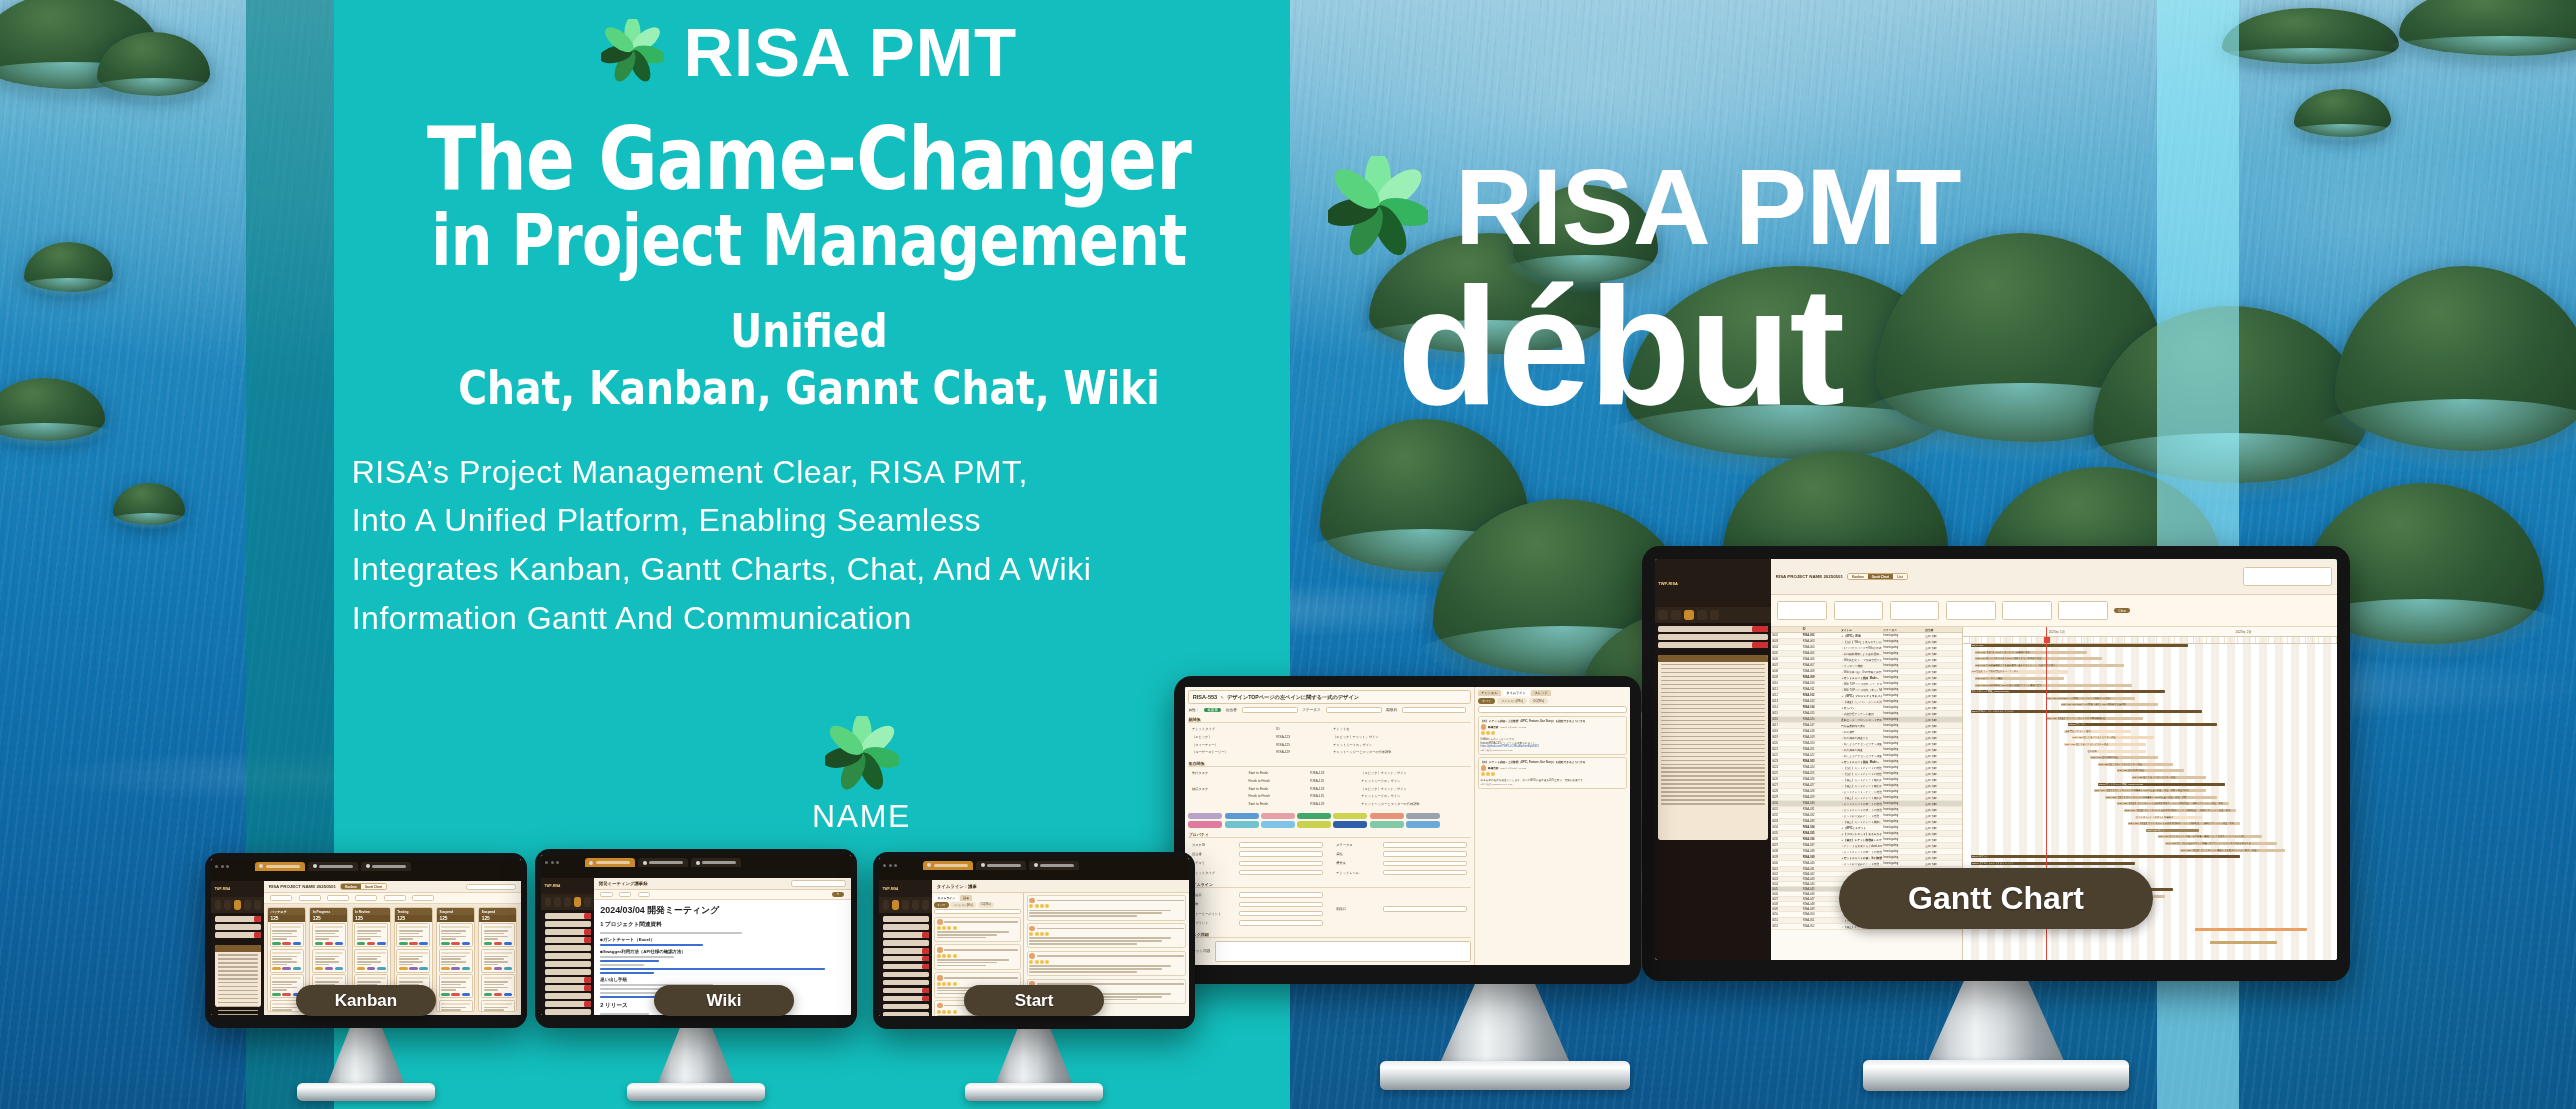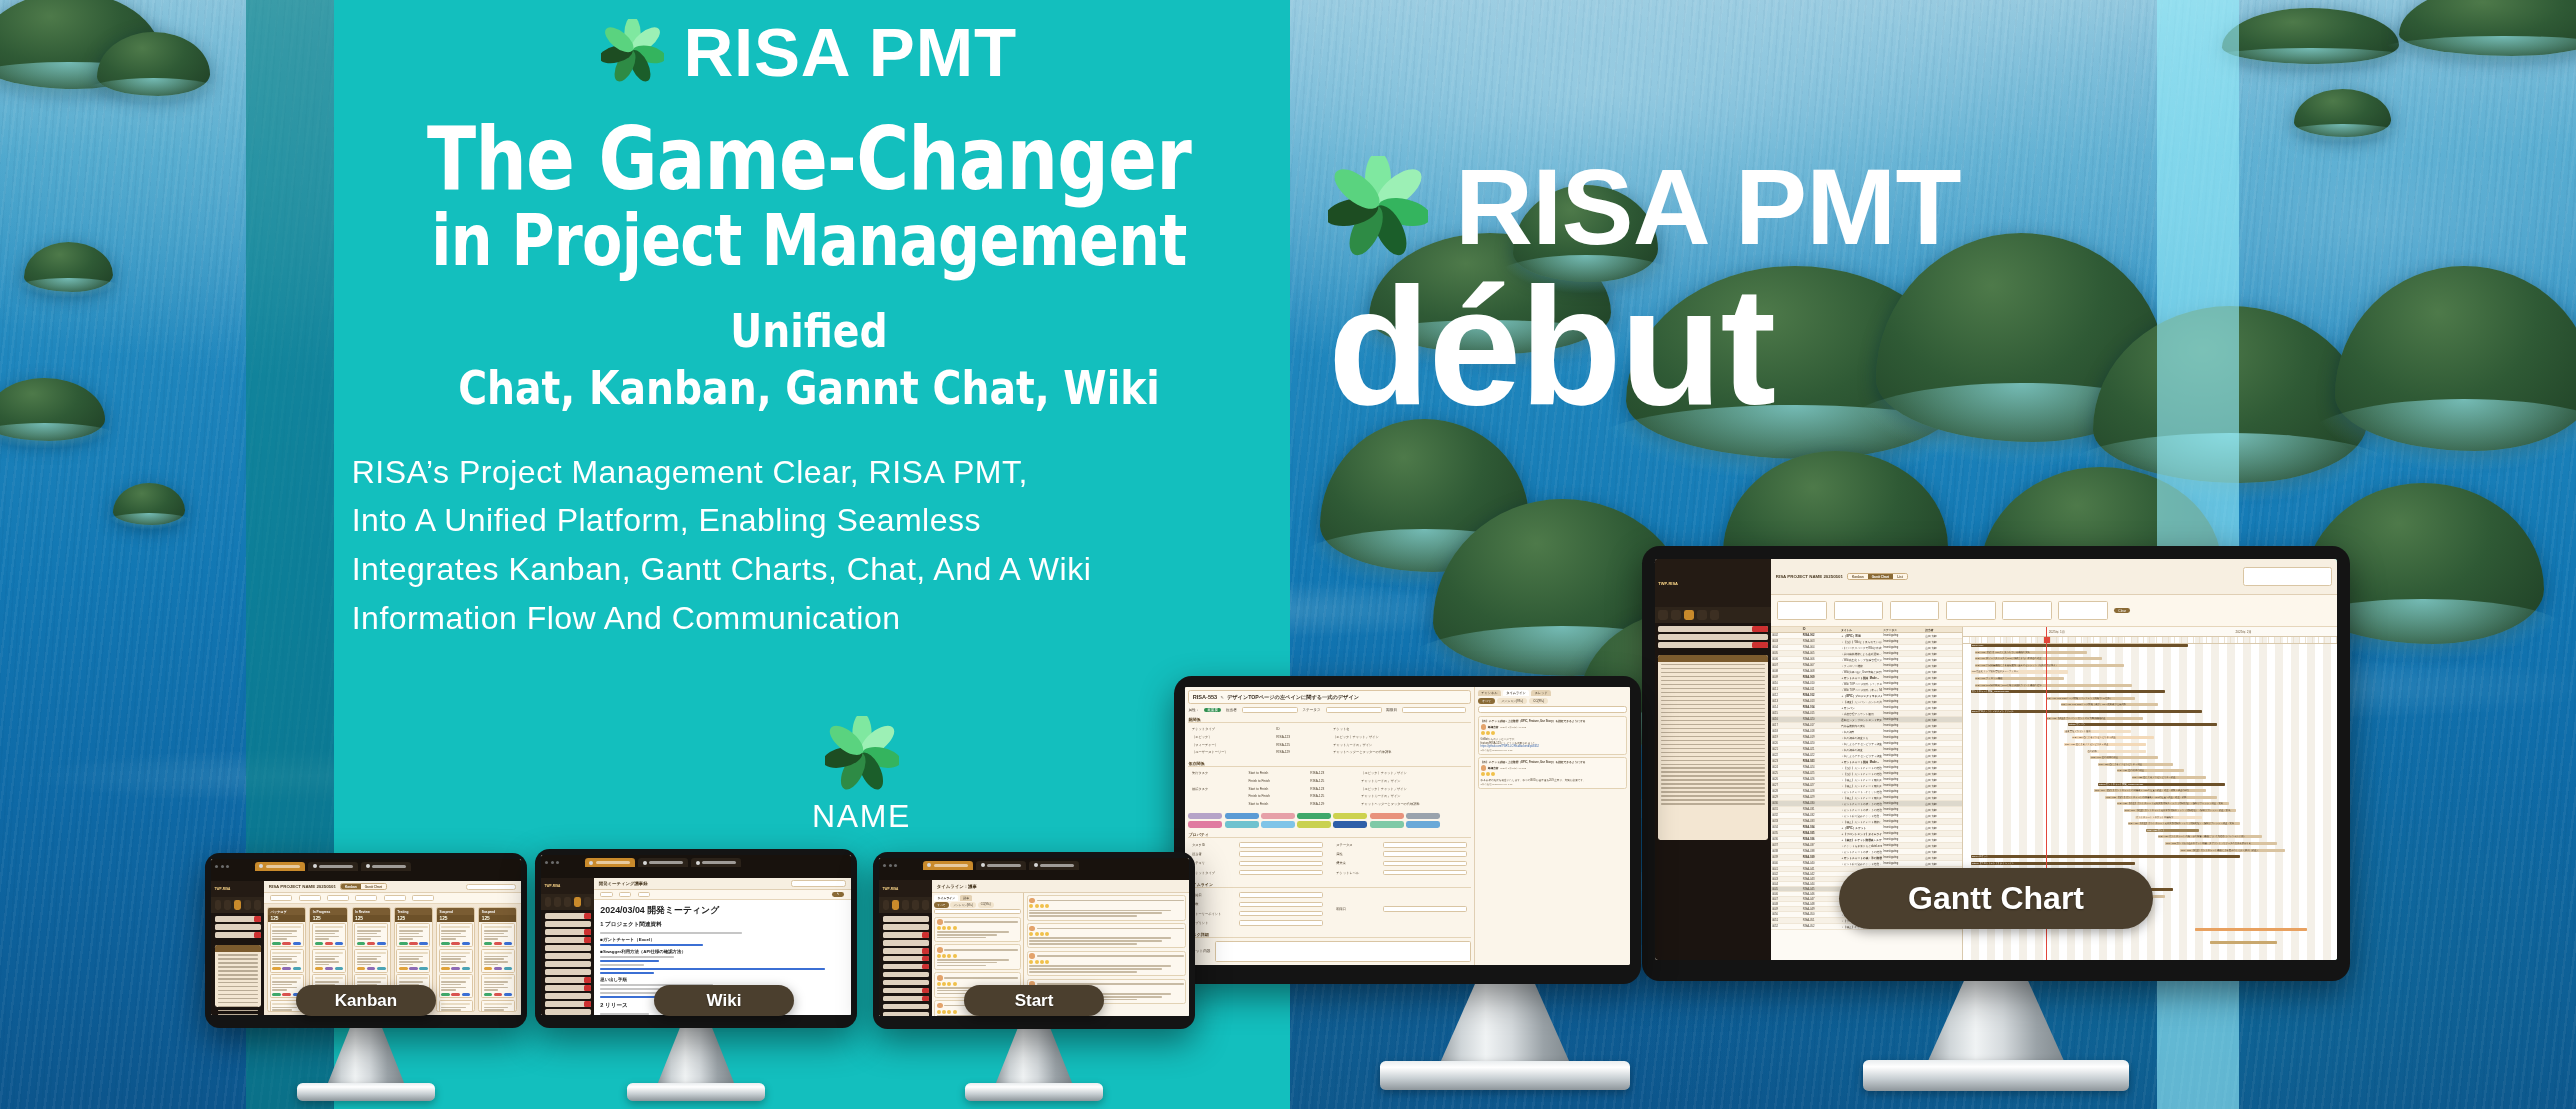--- a/index.html
+++ b/index.html
@@ -69,21 +69,21 @@
 
   
   .risa-mark{ position:absolute; z-index:14; text-align:center; color:#fff; }
   .risa-mark .cap{ font-size:32px; font-weight:400; letter-spacing:1.6px; margin-top:4.8px; }
 
   
   .hero{ position:absolute; z-index:13; color:#fff; }
   .hero-row{ display:flex; align-items:center; gap:27px; }
   .hero-title{ font-size:108px; font-weight:700; line-height:1; letter-spacing:-0.8px; }
   .hero-debut{ font-size:167px; font-weight:700; line-height:.96; letter-spacing:-1.6px;
-    margin-top:4.8px; }
+    margin-top:4.8px; margin-left:69px; }
 
   
   .flower{ display:inline-block; }
 
   
   .device{ position:absolute; z-index:20; }
   .bezel{ position:relative; background:#141414; border-radius:14.5px;
     box-shadow:0 13px 34px rgba(0,0,0,.45); }
   .bezel.big{ border-radius:17.7px; }
   .screen{ position:absolute; overflow:hidden; background:#fff; }
@@ -283,21 +283,21 @@
 
     <div class="sub" style="margin-top:24px;">
       <div>Unified</div>
       <div>Chat, Kanban, Gannt Chat, Wiki</div>
     </div>
 
     <div class="body-copy" style="margin-top:31px;">
       <div>RISA’s Project Management Clear, RISA PMT,</div>
       <div>Into A Unified Platform, Enabling Seamless</div>
       <div>Integrates Kanban, Gantt Charts, Chat, And A Wiki</div>
-      <div>Information Flow And Communication</div>
+      <div>Information Gantt And Communication</div>
     </div>
   </div>
 
   <div class="risa-mark" style="left:785px; top:716px; width:153px;">
     <span class="flower">
       <svg width="74" height="74" viewBox="0 0 100 100" aria-hidden="true">
         <g transform="translate(50,50)">
           <g transform="rotate(0)">   
               <ellipse cx="0" cy="-27" rx="13" ry="27" fill="#7fe8a0"></ellipse>
             </g>

